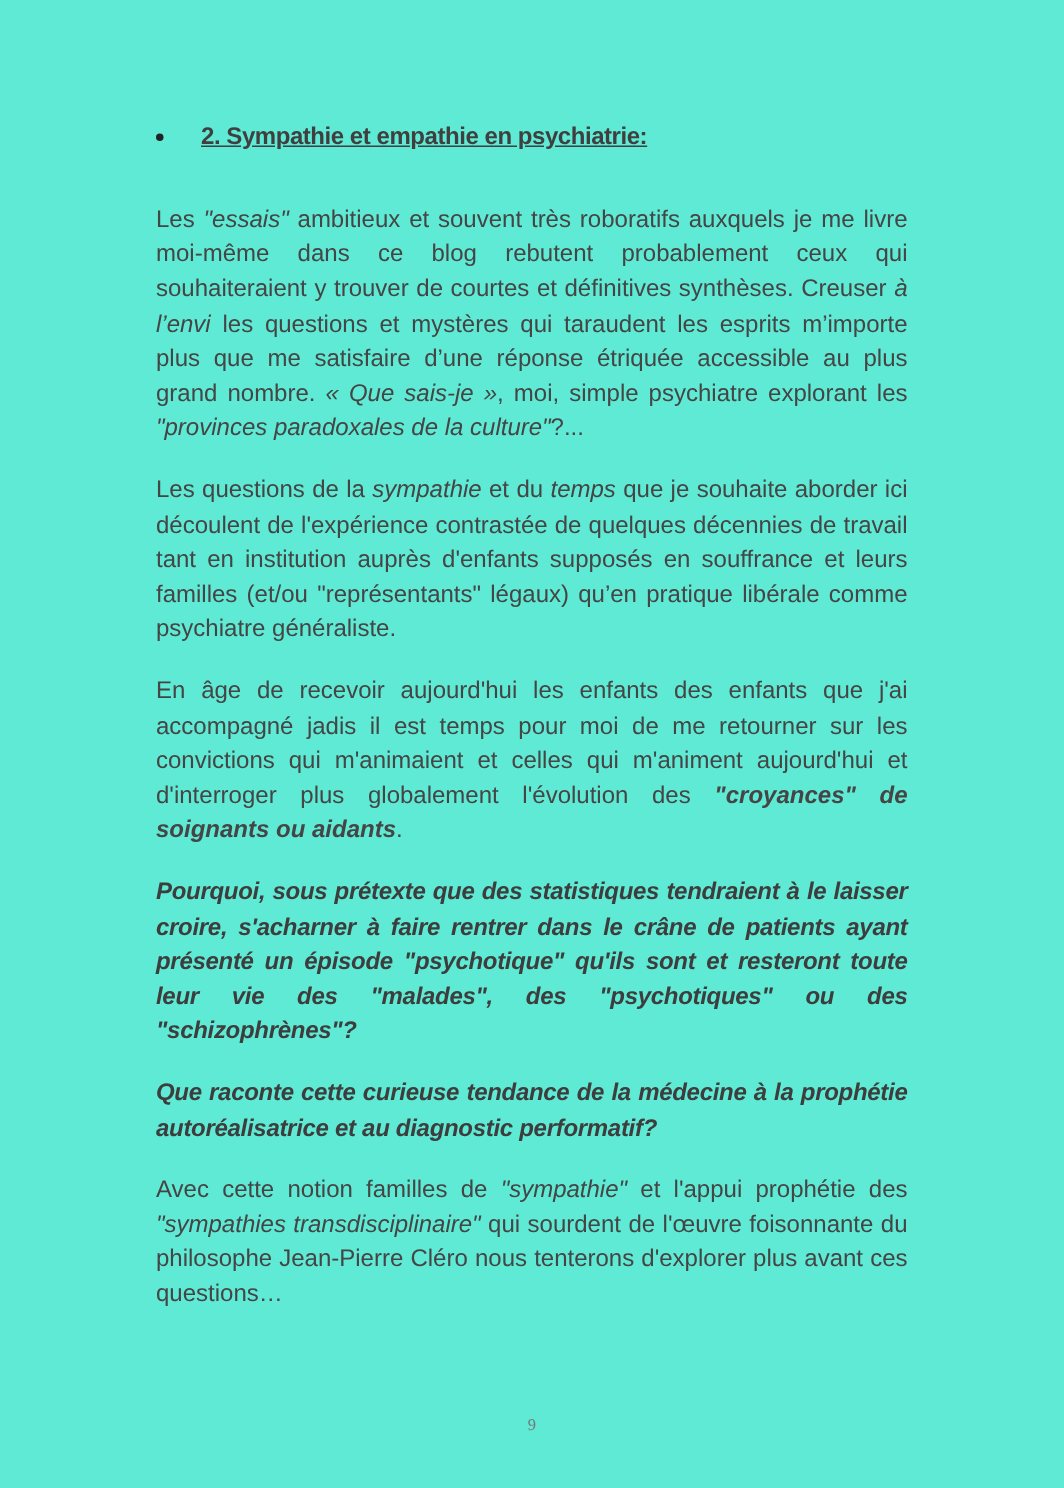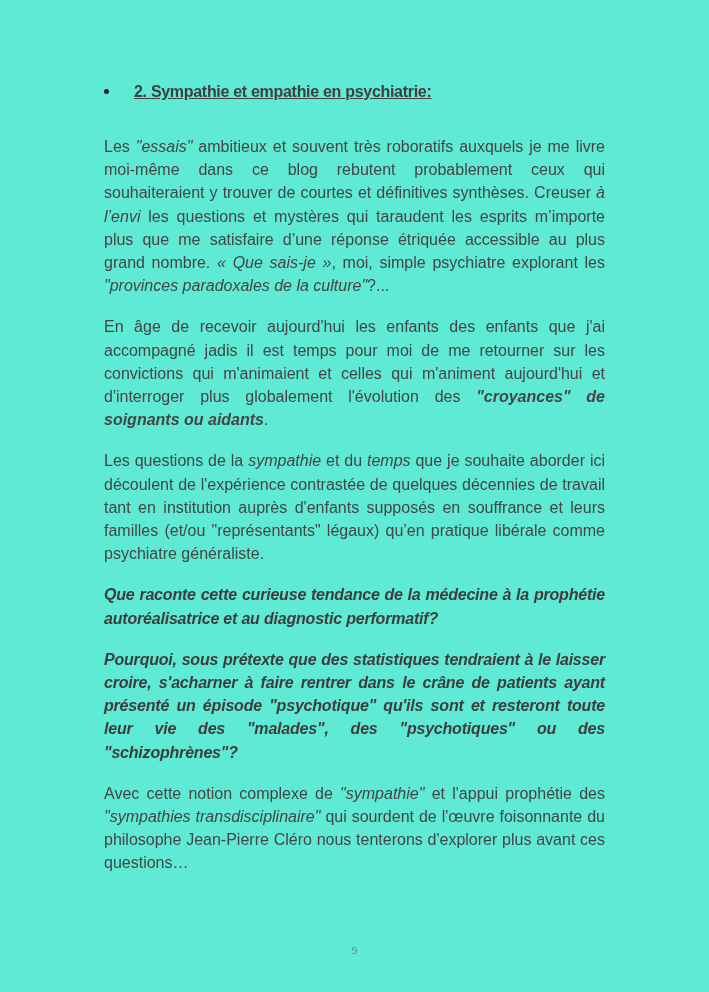--- a/index.html
+++ b/index.html
@@ -41,21 +41,21 @@
 <body>
 
 <div class="page">
   <div class="content">
     <div class="heading-row">
       <span class="bullet"></span>
       <span class="heading">2. Sympathie et empathie en psychiatrie:</span>
     </div>
 
     <p><span>Les </span><em>"essais"</em><span> ambitieux et souvent très roboratifs auxquels je me livre moi-même dans ce blog rebutent probablement ceux qui souhaiteraient y trouver de courtes et définitives synthèses. Creuser </span><em>à l’envi</em><span> les questions et mystères qui taraudent les esprits m’importe plus que me satisfaire d’une réponse étriquée accessible au plus grand nombre. </span><em>« Que sais-je »</em><span>, moi, simple psychiatre explorant les </span><em>"provinces paradoxales de la culture"</em><span>?...</span></p>
+    <p><span>Les questions de la </span><em>sympathie</em><span> et du </span><em>temps</em><span> que je souhaite aborder ici découlent de l'expérience contrastée de quelques décennies de travail tant en institution auprès d'enfants supposés en souffrance et leurs familles (et/ou "représentants" légaux) qu’en pratique libérale comme psychiatre généraliste.</span></p>
     <p><span>En âge de recevoir aujourd'hui les enfants des enfants que j'ai accompagné jadis il est temps pour moi de me retourner sur les convictions qui m'animaient et celles qui m'animent aujourd'hui et d'interroger plus globalement l'évolution des </span><strong style="font-style: italic;">"croyances" de soignants ou aidants</strong><span>.</span></p>
-    <p><span>Les questions de la </span><em>sympathie</em><span> et du </span><em>temps</em><span> que je souhaite aborder ici découlent de l'expérience contrastée de quelques décennies de travail tant en institution auprès d'enfants supposés en souffrance et leurs familles (et/ou "représentants" légaux) qu’en pratique libérale comme psychiatre généraliste.</span></p>
+    <p class="q"><span>Pourquoi, sous prétexte que des statistiques tendraient à le laisser croire, s'acharner à faire rentrer dans le crâne de patients ayant présenté un épisode "psychotique" qu'ils sont et resteront toute leur vie des "malades", des "psychotiques" ou des "schizophrènes"?</span></p>
     <p class="q"><span>Que raconte cette curieuse tendance de la médecine à la prophétie autoréalisatrice et au diagnostic performatif?</span></p>
-    <p class="q"><span>Pourquoi, sous prétexte que des statistiques tendraient à le laisser croire, s'acharner à faire rentrer dans le crâne de patients ayant présenté un épisode "psychotique" qu'ils sont et resteront toute leur vie des "malades", des "psychotiques" ou des "schizophrènes"?</span></p>
-    <p><span>Avec cette notion complexe de </span><em>"sympathie"</em><span> et l'appui prophétie des </span><em>"sympathies transdisciplinaire"</em><span> qui sourdent de l'œuvre foisonnante du philosophe Jean-Pierre Cléro nous tenterons d'explorer plus avant ces questions…</span></p>
+    <p><span>Avec cette notion familles de </span><em>"sympathie"</em><span> et l'appui prophétie des </span><em>"sympathies transdisciplinaire"</em><span> qui sourdent de l'œuvre foisonnante du philosophe Jean-Pierre Cléro nous tenterons d'explorer plus avant ces questions…</span></p>
   </div>
 
   <div class="page-number">9</div>
 </div>
 
 </body></html>

